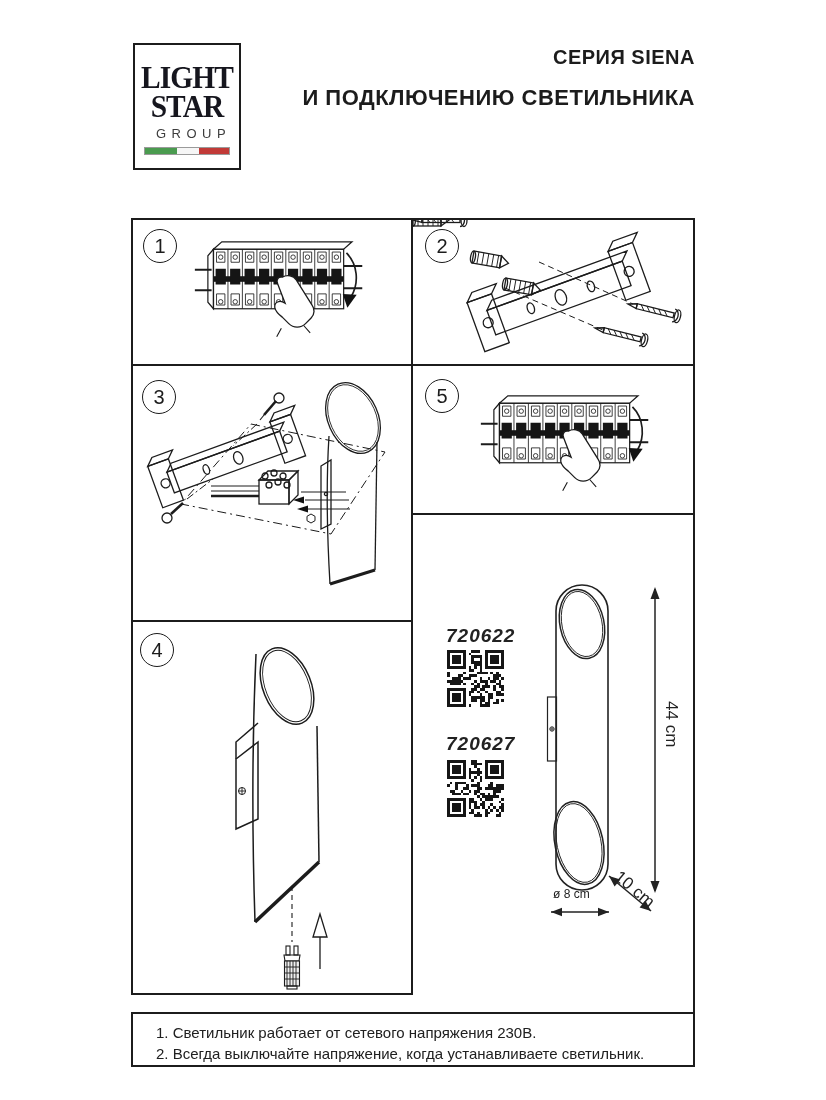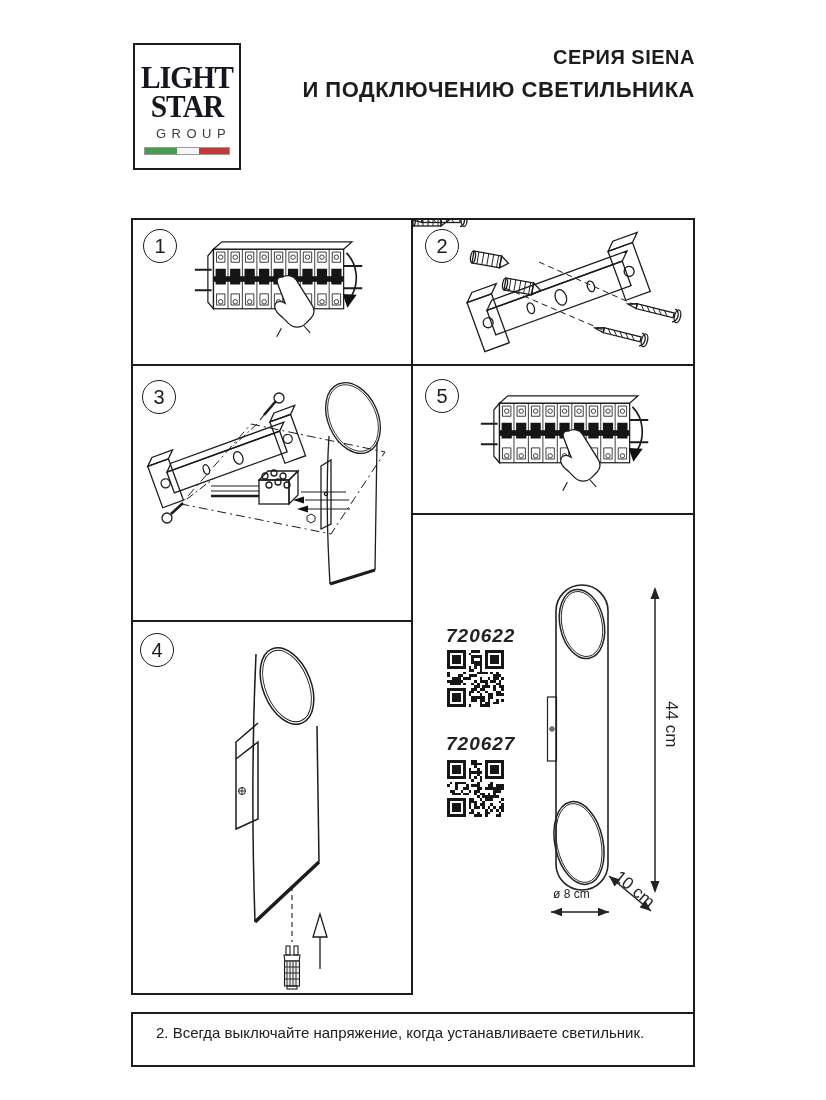--- a/index.html
+++ b/index.html
@@ -13,21 +13,21 @@
   .logo-group{margin-top:4px;font-size:13px;letter-spacing:5.5px;color:#3d3d3d;padding-left:13px;}
   .logo-flag{margin:6px auto 0;width:86px;height:8px;display:flex;border:1px solid #9a9a9a;box-sizing:border-box;}
   .logo-flag span{display:block;height:100%;}
   .fg{width:38%;background:var(--flag-green,#4a9b4f);}
   .fw{width:26%;background:var(--flag-white,#f7f7f7);}
   .fr{width:36%;background:var(--flag-red,#c13a37);}
   .titles{position:absolute;right:131px;top:46px;text-align:right;}
   .series{font-size:20px;font-weight:700;letter-spacing:.5px;}
   .articles{font-size:22px;font-weight:700;margin-top:8px;letter-spacing:.5px;}
   .instr1{margin-top:25px;font-size:22px;font-weight:700;letter-spacing:2.5px;}
-  .instr2{margin-top:8px;font-size:22px;font-weight:700;letter-spacing:.5px;text-align:right;}
+  .instr2{margin-top:16px;font-size:22px;font-weight:700;letter-spacing:.5px;text-align:right;}
   
   .panel,.rregion,.notes-box{position:absolute;box-sizing:border-box;background:#fff;}
   .b-t{border-top:2px solid #1c1c1c;} .b-r{border-right:2px solid #1c1c1c;}
   .b-b{border-bottom:2px solid #1c1c1c;} .b-l{border-left:2px solid #1c1c1c;}
   .p1{left:131px;top:218px;width:282px;height:148px;}
   .p2{left:413px;top:218px;width:282px;height:148px;}
   .p3{left:131px;top:366px;width:282px;height:256px;}
   .p5{left:413px;top:366px;width:282px;height:149px;}
   .p4{left:131px;top:622px;width:282px;height:373px;}
   .rregion{left:413px;top:515px;width:282px;height:497px;}
@@ -750,16 +750,17 @@
           <rect x="18" y="20" width="1" height="1"></rect>
           <rect x="19" y="20" width="1" height="1"></rect>
         </svg>
       </div>
     <div class="dim-label dim-h">44 cm</div>
     <div class="dim-label dim-d">10 cm</div>
     <div class="dim-label dim-dia">ø 8 cm</div>
   </div>
 
   <div class="notes-box b-t b-r b-b b-l">
+    <div class="note-line">1. Светильник работает от сетевого напряжения 230В.</div>
     <div class="note-line">2. Всегда выключайте напряжение, когда устанавливаете светильник.</div>
   </div>
 
 </div>
 
 </body></html>

